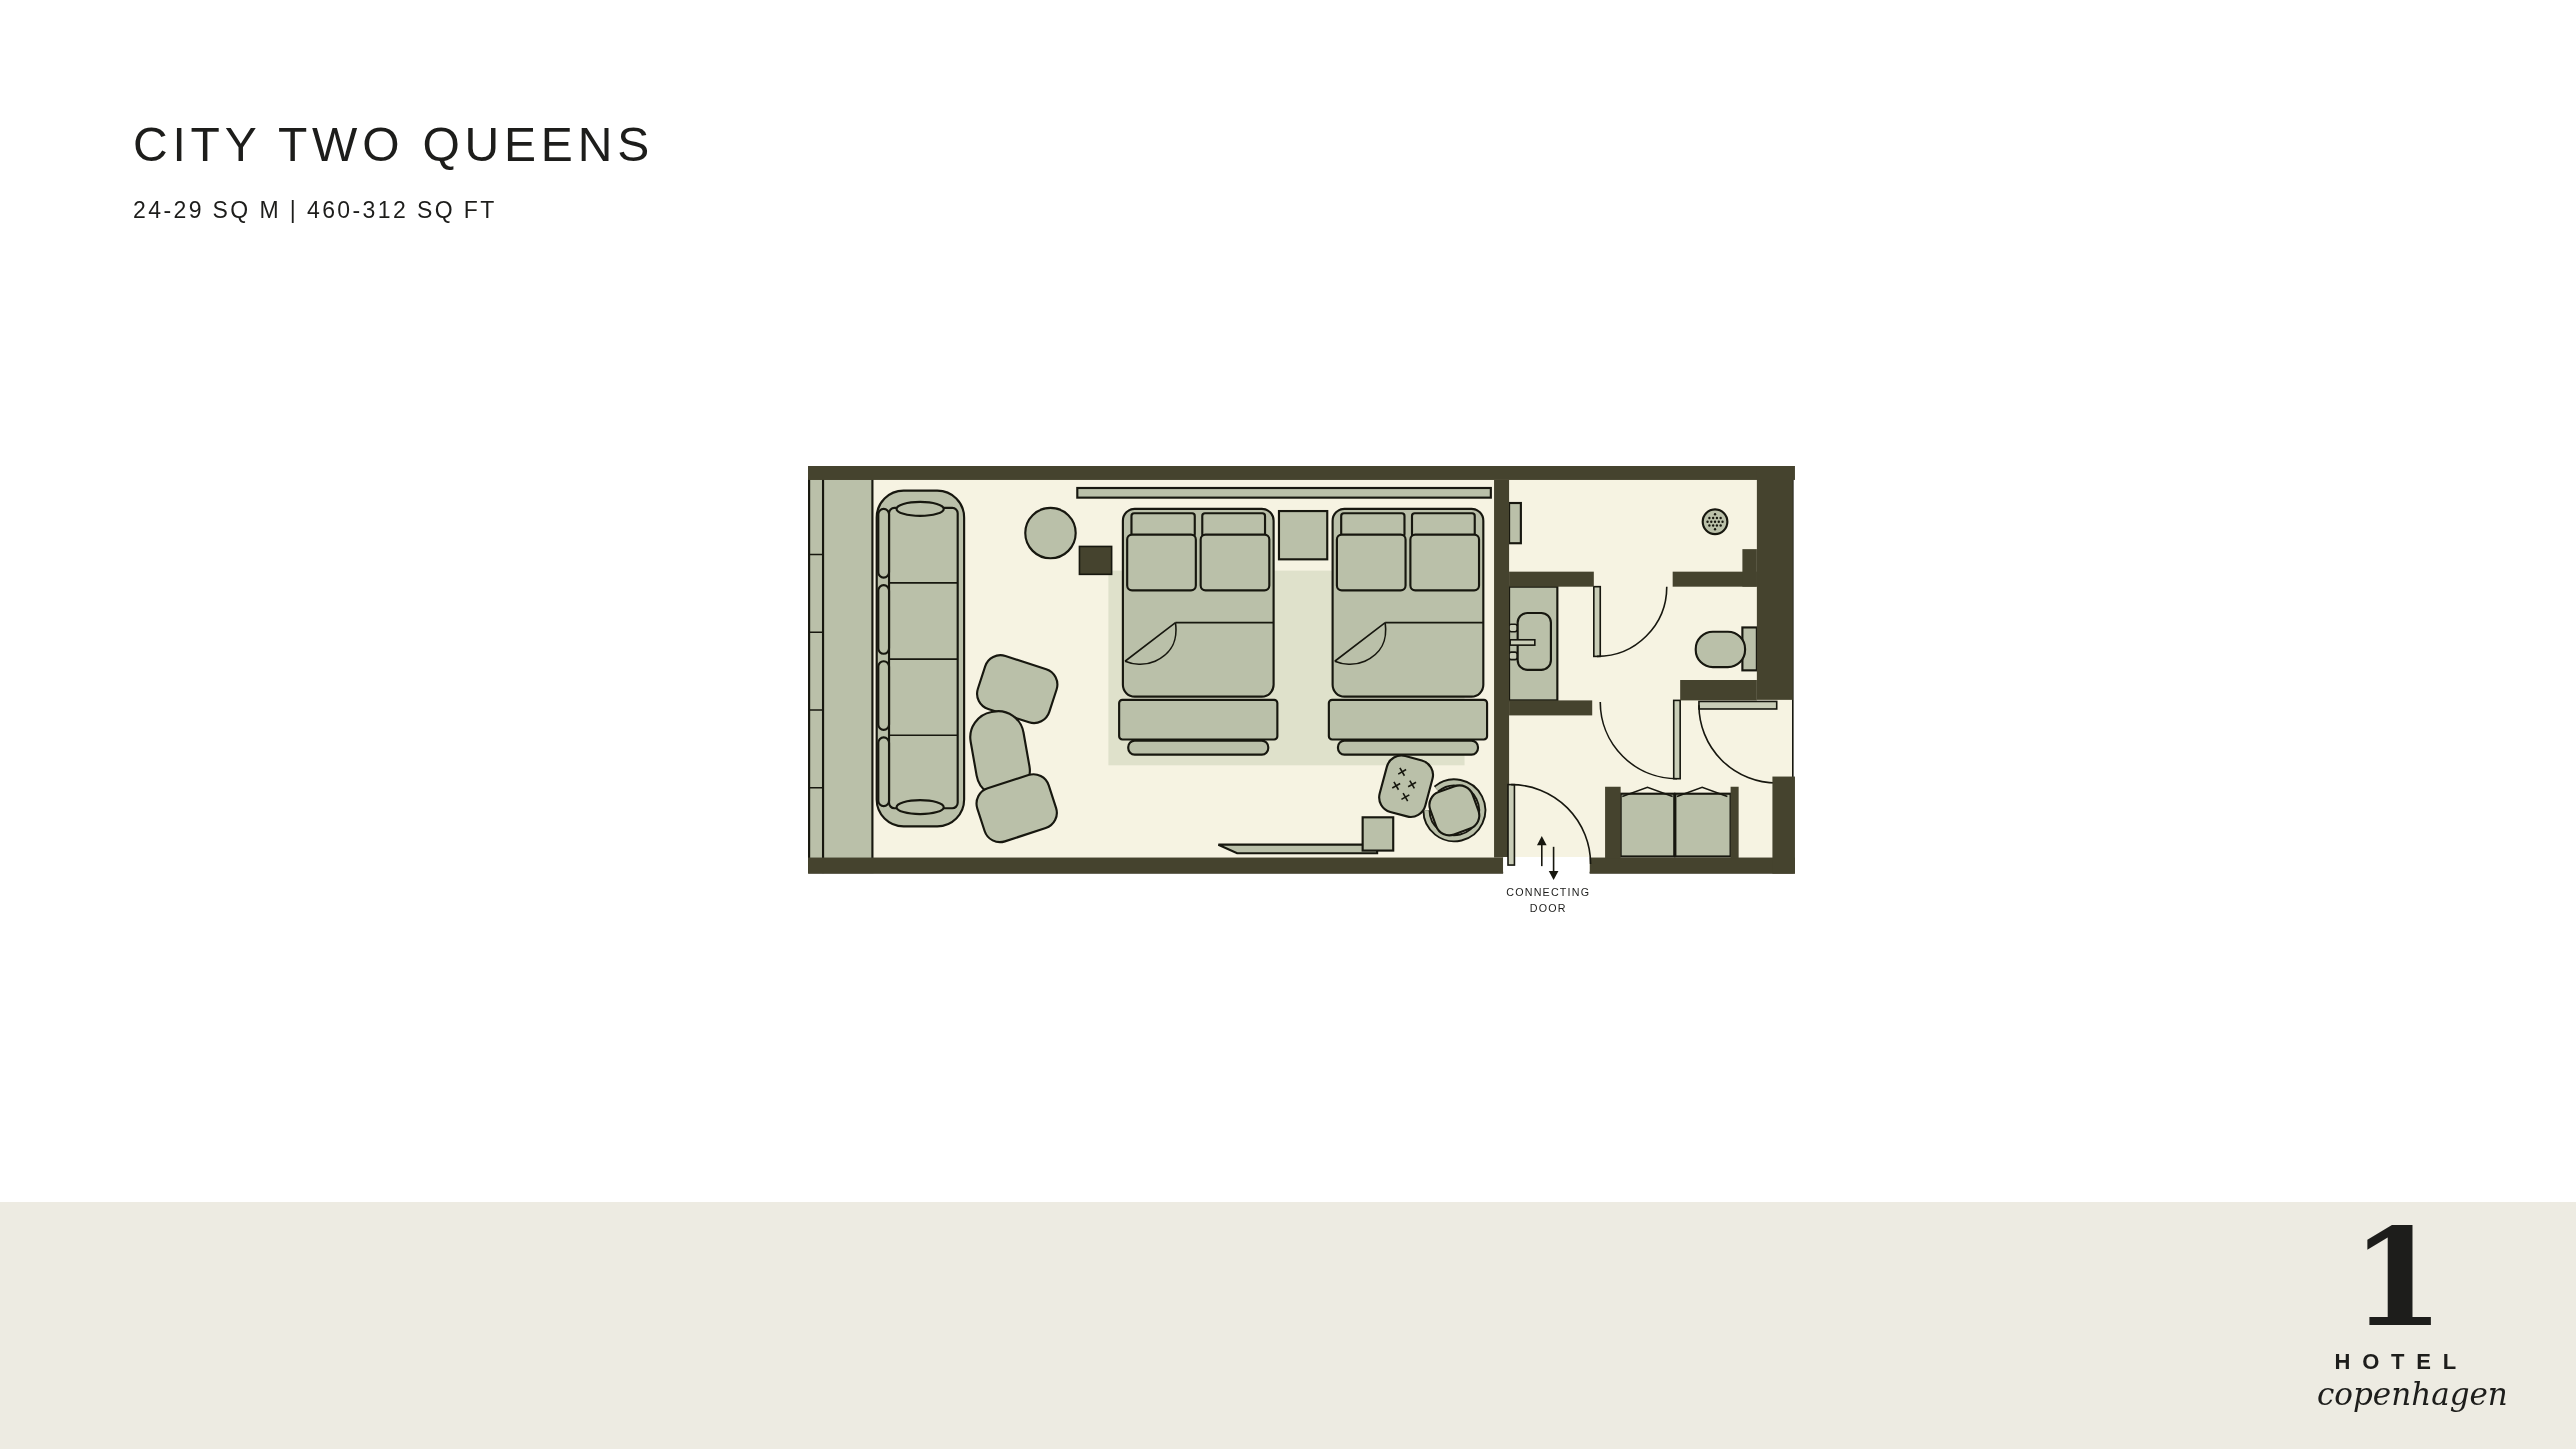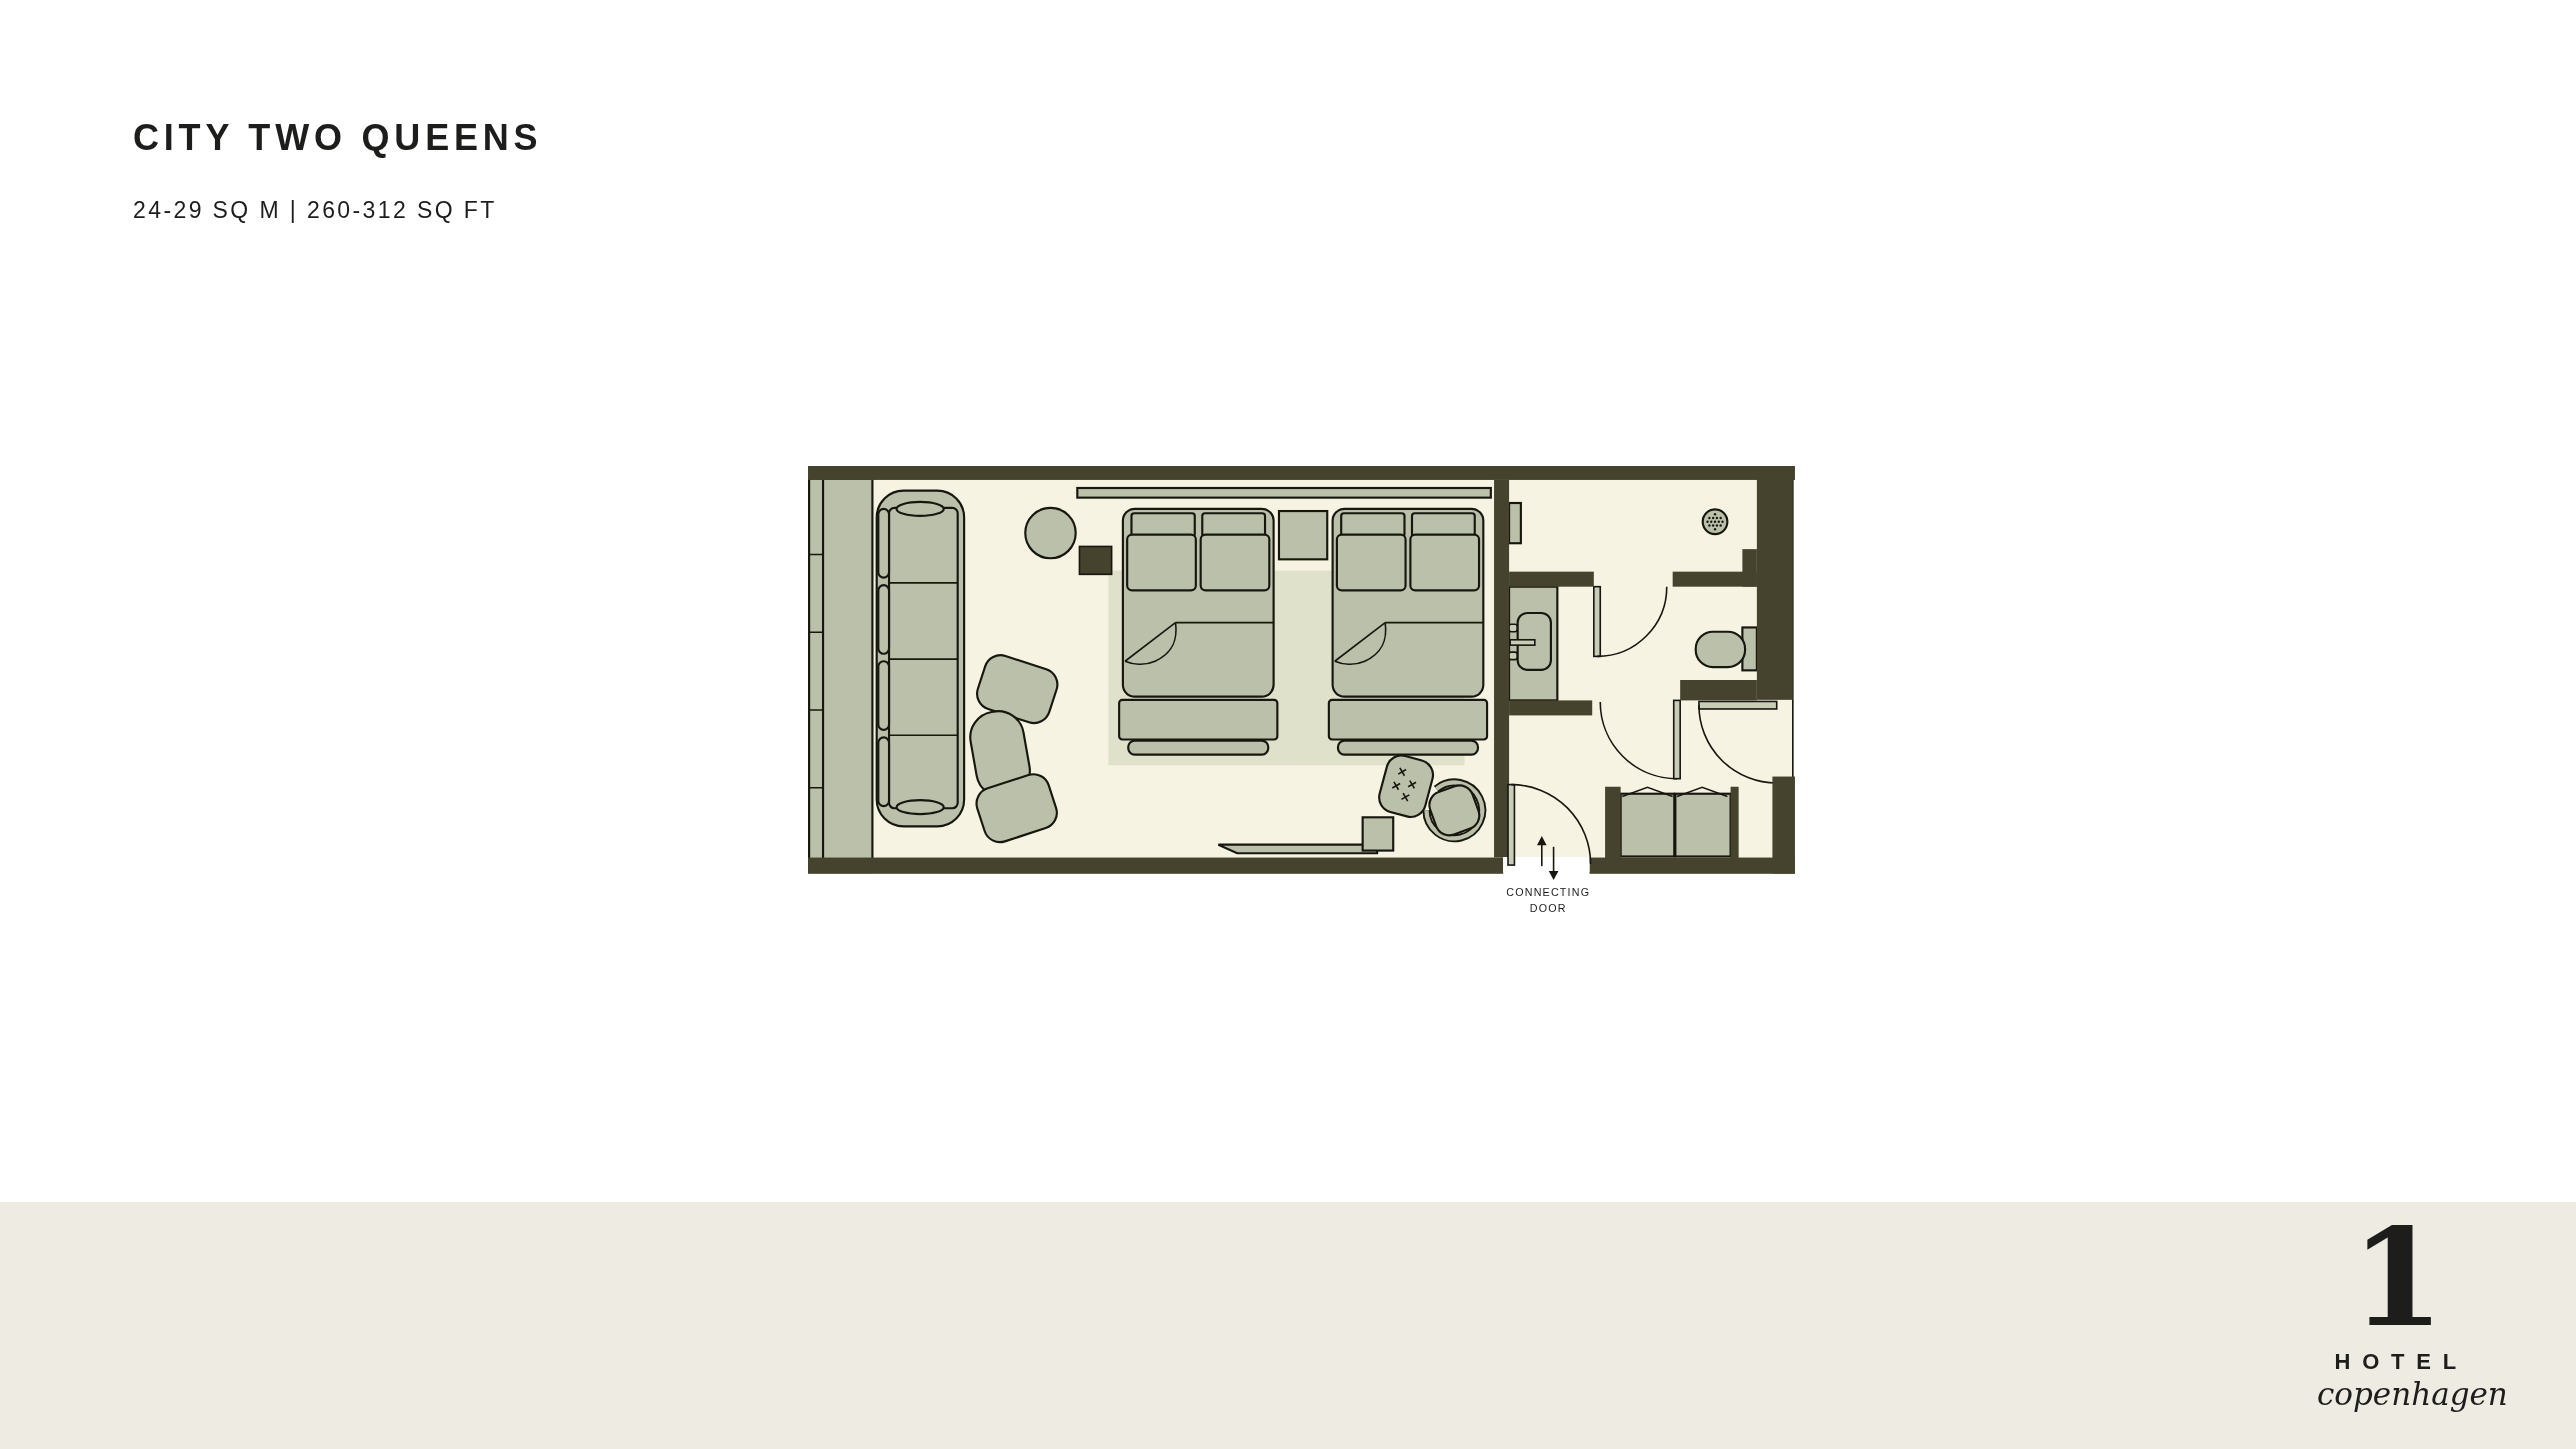--- a/index.html
+++ b/index.html
@@ -2,21 +2,21 @@
 <html style="--c-page_bg: #ffffff; --c-footer_bg: #edebe2; --c-text: #1d1d1b; --c-wall: #45432e; --c-floor: #f6f3e2; --c-furniture: #bac0a9; --c-furniture_light: #c9cdb7; --c-rug: #dfe1cb; --c-outline: #17170f;font-size:8.6px"><head>
 <meta charset="utf-8">
 <style>
   html,body{margin:0;padding:0}
   body{
     width:2576px;height:1449px;position:relative;overflow:hidden;
     background:var(--c-page_bg,#fff);
     font-family:"Liberation Sans",sans-serif;
     color:var(--c-text,#1d1d1b);
   }
-  .title{position:absolute;left:133px;top:117px;font-size:36px;letter-spacing:4.8px;font-weight:700;white-space:nowrap}
+  .title{position:absolute;left:133px;top:117px;font-size:48px;letter-spacing:4.8px;font-weight:400;white-space:nowrap}
   .subtitle{position:absolute;left:133px;top:197px;font-size:23px;letter-spacing:2.4px;font-weight:400;white-space:nowrap}
   .plan-wrap{position:absolute;left:808px;top:466px;width:987px;height:472px}
   svg{display:block}
   
   .floor{fill:var(--c-floor,#f6f3e2);stroke:var(--c-outline,#17170f);stroke-width:3}
   .rug{fill:var(--c-rug,#dfe1cb)}
   .sage{fill:var(--c-furniture,#bac0a9);stroke:var(--c-outline,#17170f);stroke-width:4}
   .sagelight{fill:var(--c-furniture_light,#c9cdb7);stroke:var(--c-outline,#17170f);stroke-width:3}
   .wall{fill:var(--c-wall,#45432e)}
   .darkbox{fill:var(--c-wall,#45432e);stroke:var(--c-outline,#17170f);stroke-width:3}
@@ -32,21 +32,21 @@
   .addr{position:absolute;left:133px;top:82px;font-size:22px;line-height:27px;letter-spacing:1.9px;white-space:nowrap}
   .logo{position:absolute;left:2317px;top:19.3px;width:161px;text-align:center}
   .logo-1{font-family:"DejaVu Serif",serif;font-size:134px;line-height:114px;font-weight:700}
   .logo-hotel{font-size:22px;letter-spacing:11.8px;text-indent:7.5px;margin-top:14px;font-weight:700}
   .logo-script{font-family:"DejaVu Serif",serif;font-style:italic;font-size:31px;margin-top:1px}
 </style>
 </head>
 <body>
 
 <div class="title">CITY TWO QUEENS</div>
-<div class="subtitle">24-29 SQ M | 260-312 SQ FT</div>
+<div class="subtitle">24-29 SQ M | 460-312 SQ FT</div>
 
 <div class="plan-wrap">
 <svg viewBox="0 0 1840 880" width="987" height="472">
 
   <rect class="floor" x="2" y="2" width="1834" height="756"></rect>
 
   <rect class="rug" x="560" y="195" width="664" height="363"></rect>
 
   <g>
     <rect class="sage" x="2" y="23" width="26" height="734"></rect>

